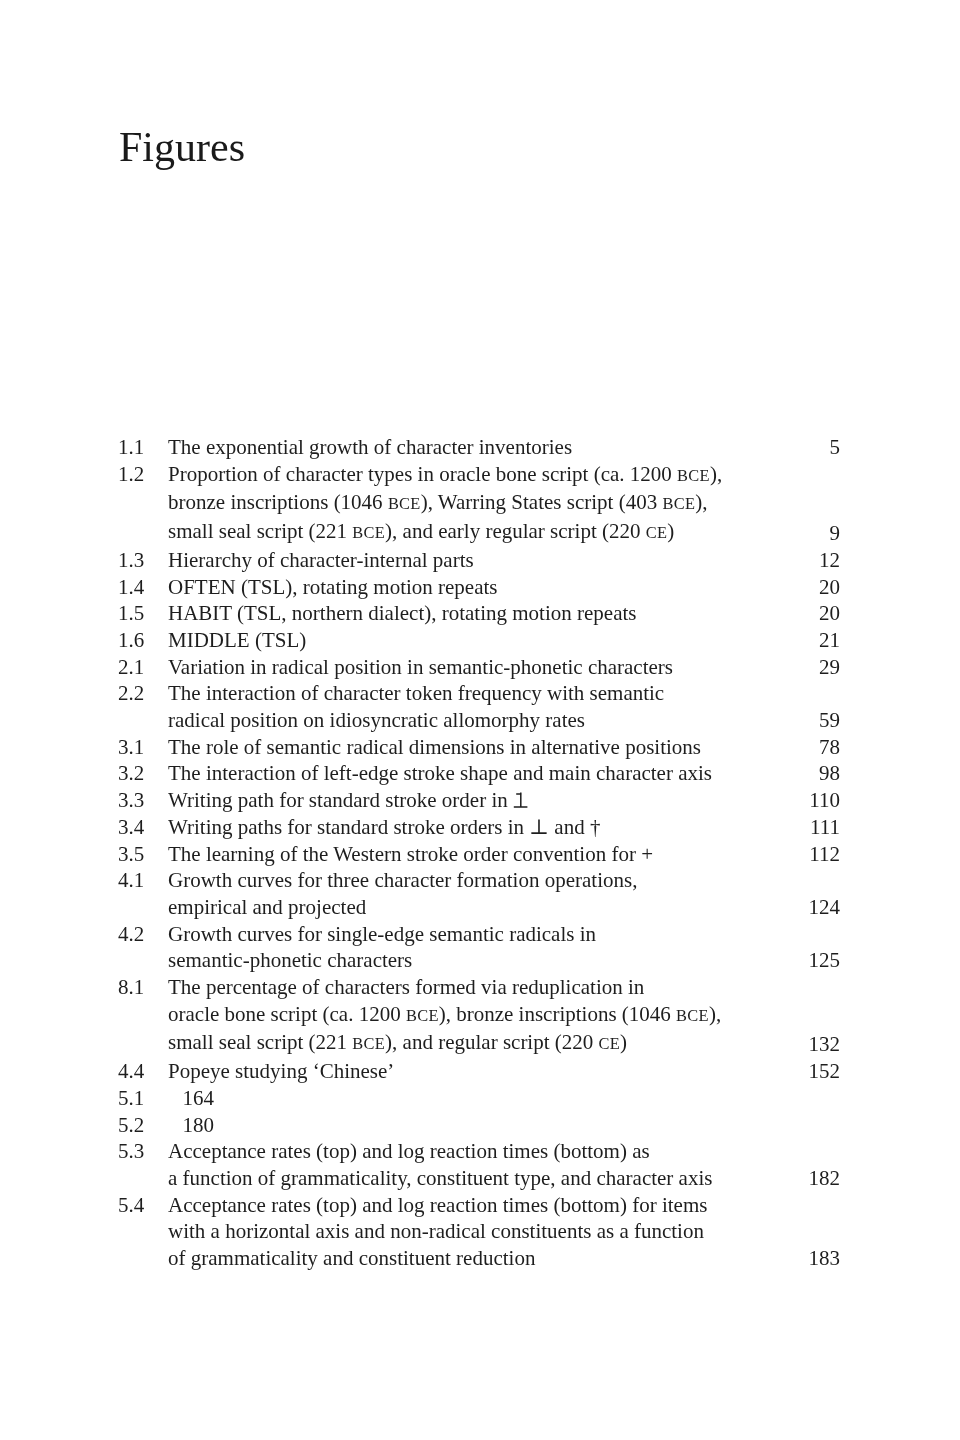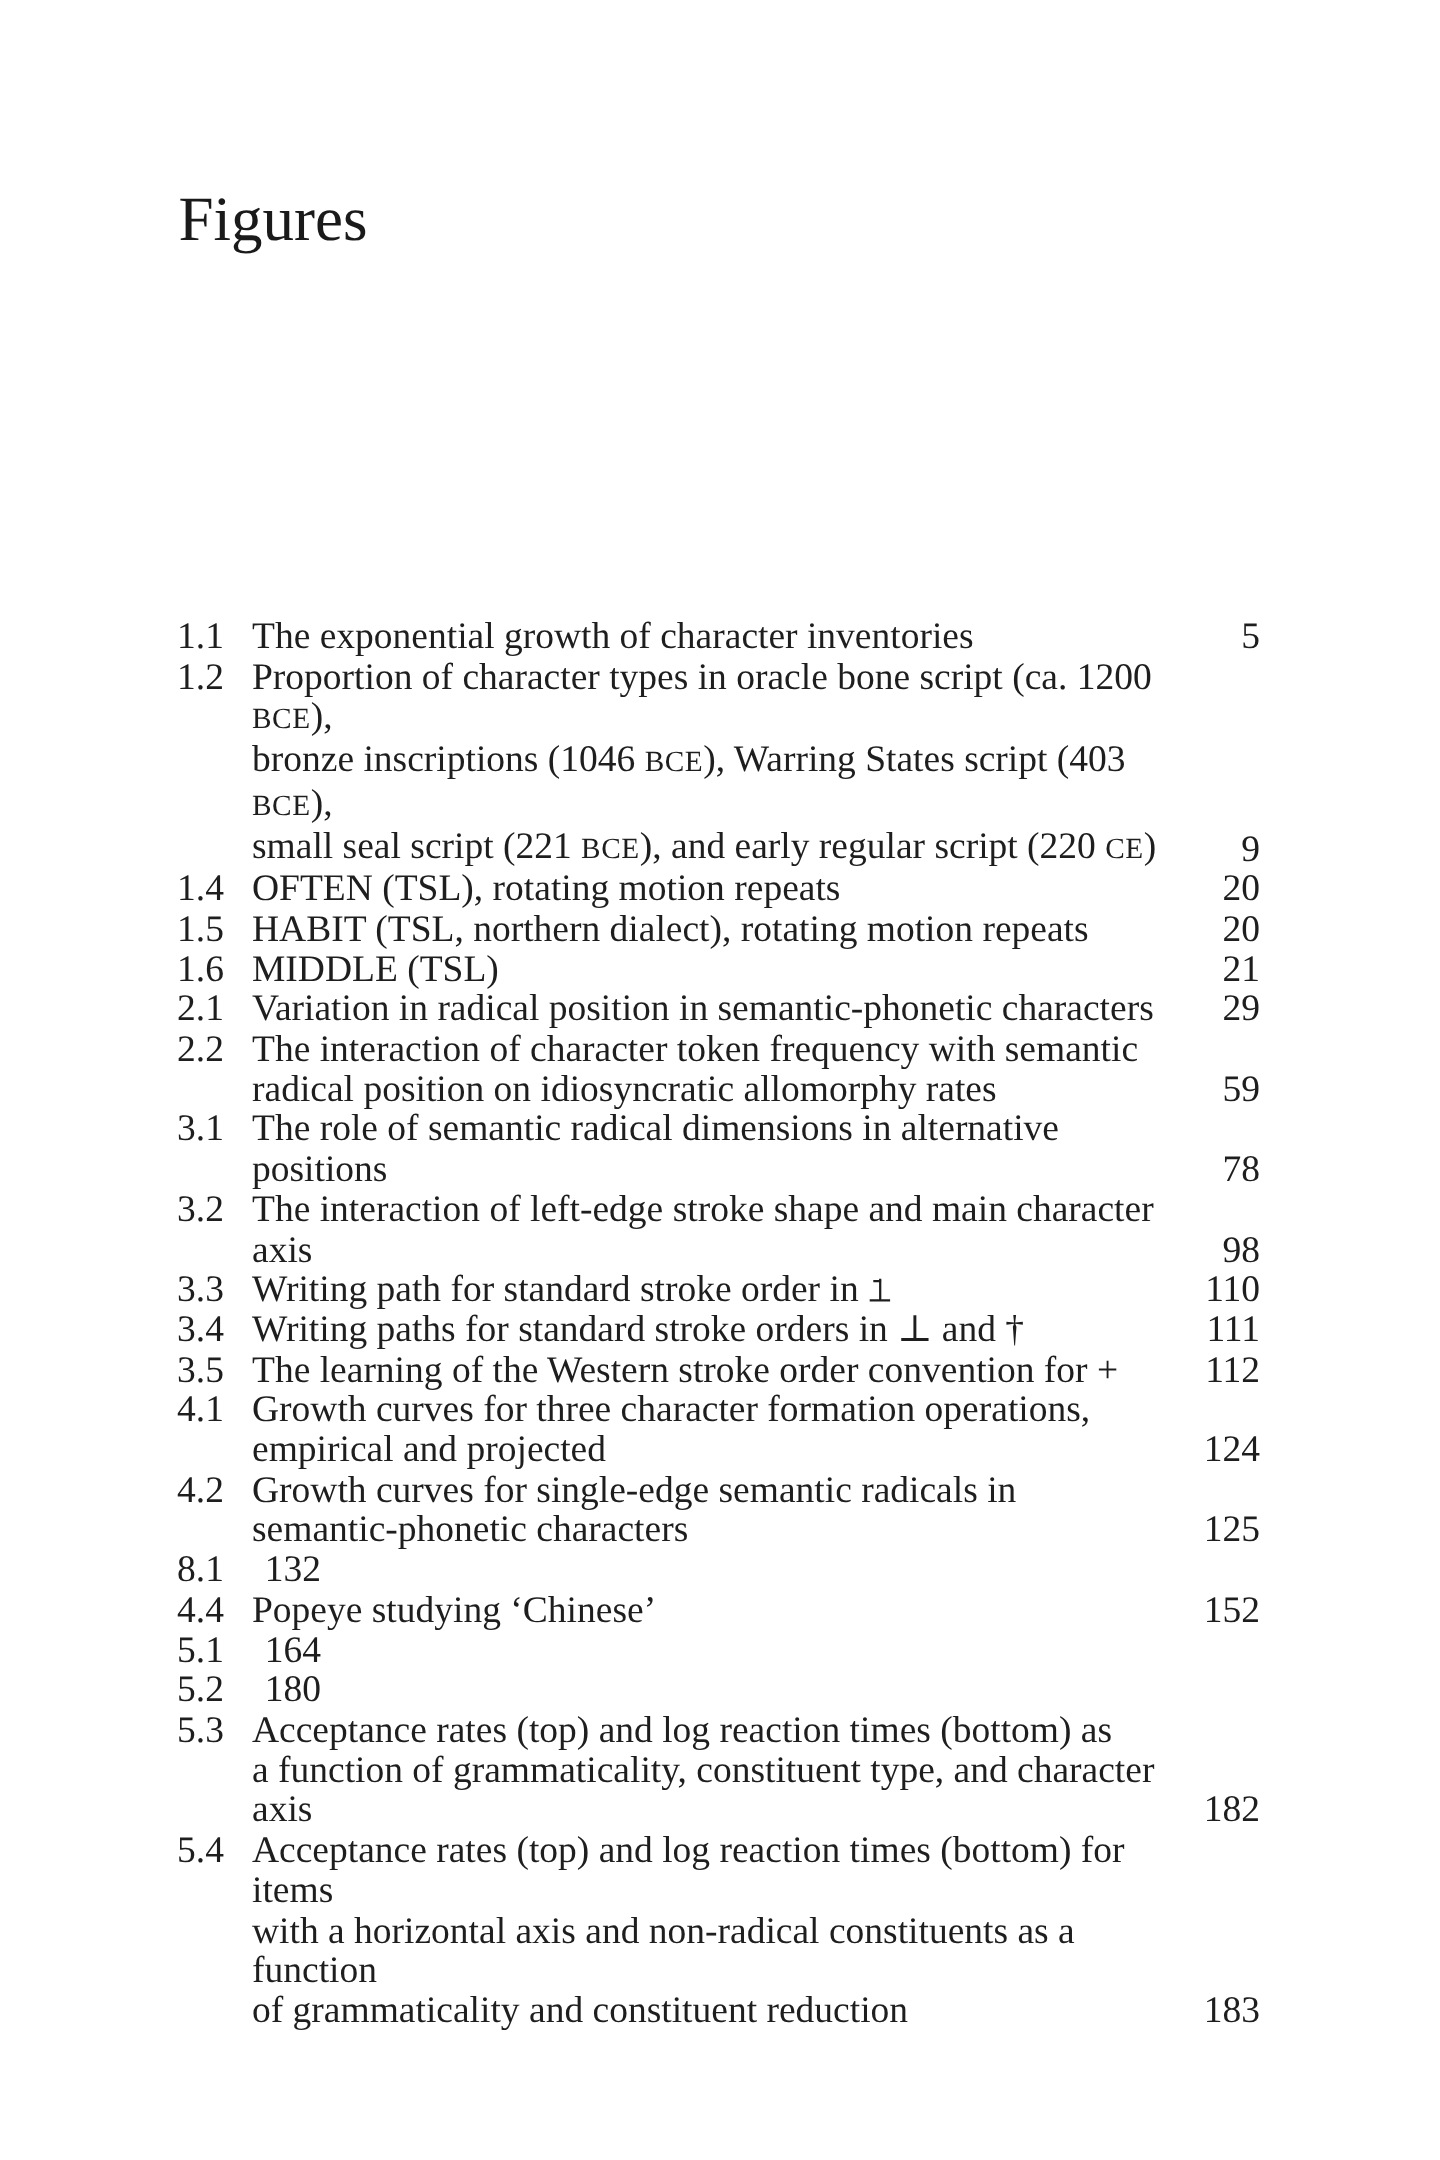--- a/index.html
+++ b/index.html
@@ -18,23 +18,23 @@
     top: 124px;
     margin: 0;
     font-size: 42px;
     font-weight: 400;
     line-height: 1.1;
     color: #1a1a1a;
   }
   .figure-list {
     position: absolute;
     left: 118px;
-    top: 412px;
+    top: 434px;
     width: 722px;
-    font-size: 25px;
+    font-size: 21px;
     line-height: 26.7px;
   }
   .row { display: flex; align-items: stretch; }
   .num { flex: 0 0 50px; align-self: flex-start; }
   .cap { flex: 1 1 auto; white-space: pre-line; }
   .pg  { flex: 0 0 46px; text-align: right; align-self: flex-end; }
   .sc  { font-size: 0.78em; letter-spacing: 0.02em; }
   .stroke-glyph { display: inline-block; vertical-align: -1px; }
 </style>
 </head>
@@ -50,20 +50,25 @@
   </div>
 
   <div class="row">
     <div class="num">1.2</div>
     <div class="cap">Proportion of character types in oracle bone script (ca. 1200 <span class="sc">BCE</span>),
 bronze inscriptions (1046 <span class="sc">BCE</span>), Warring States script (403 <span class="sc">BCE</span>),
 small seal script (221 <span class="sc">BCE</span>), and early regular script (220 <span class="sc">CE</span>)</div>
     <div class="pg">9</div>
   </div>
 
+  <div class="row">
+    <div class="num">1.3</div>
+    <div class="cap">Hierarchy of character-internal parts</div>
+    <div class="pg">12</div>
+  </div>
 
   <div class="row">
     <div class="num">1.4</div>
     <div class="cap">OFTEN (TSL), rotating motion repeats</div>
     <div class="pg">20</div>
   </div>
 
   <div class="row">
     <div class="num">1.5</div>
     <div class="cap">HABIT (TSL, northern dialect), rotating motion repeats</div>
@@ -130,20 +135,23 @@
 
   <div class="row">
     <div class="num">4.2</div>
     <div class="cap">Growth curves for single-edge semantic radicals in
 semantic-phonetic characters</div>
     <div class="pg">125</div>
   </div>
 
   <div class="row">
     <div class="num">8.1</div>
+    <div class="cap">The percentage of characters formed via reduplication in
+oracle bone script (ca. 1200 <span class="sc">BCE</span>), bronze inscriptions (1046 <span class="sc">BCE</span>),
+small seal script (221 <span class="sc">BCE</span>), and regular script (220 <span class="sc">CE</span>)</div>
     <div class="pg">132</div>
   </div>
 
   <div class="row">
     <div class="num">4.4</div>
     <div class="cap">Popeye studying ‘Chinese’</div>
     <div class="pg">152</div>
   </div>
 
   <div class="row">

